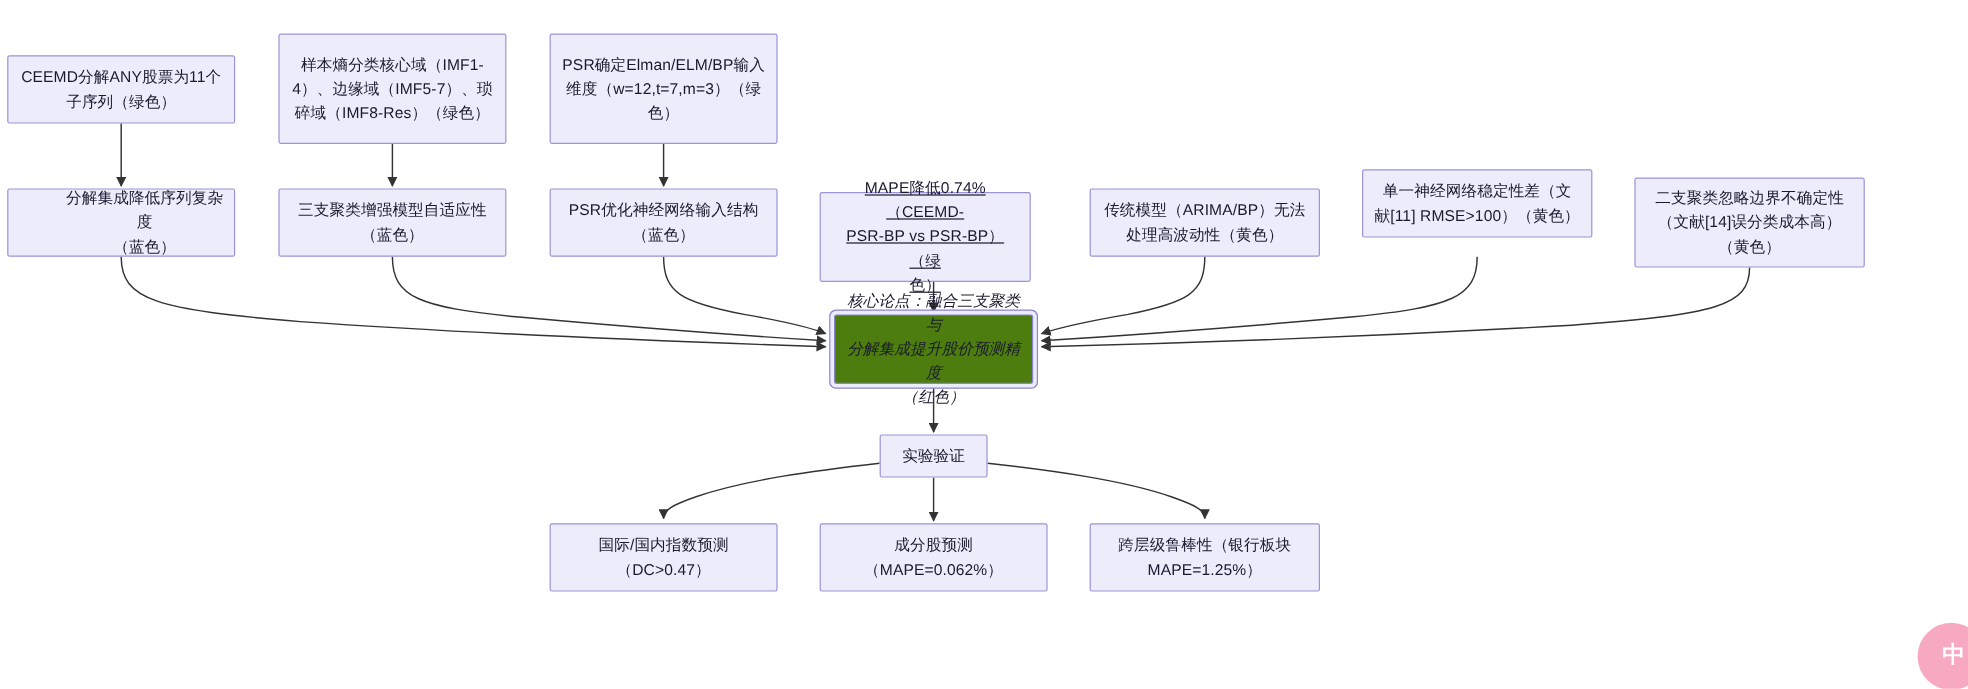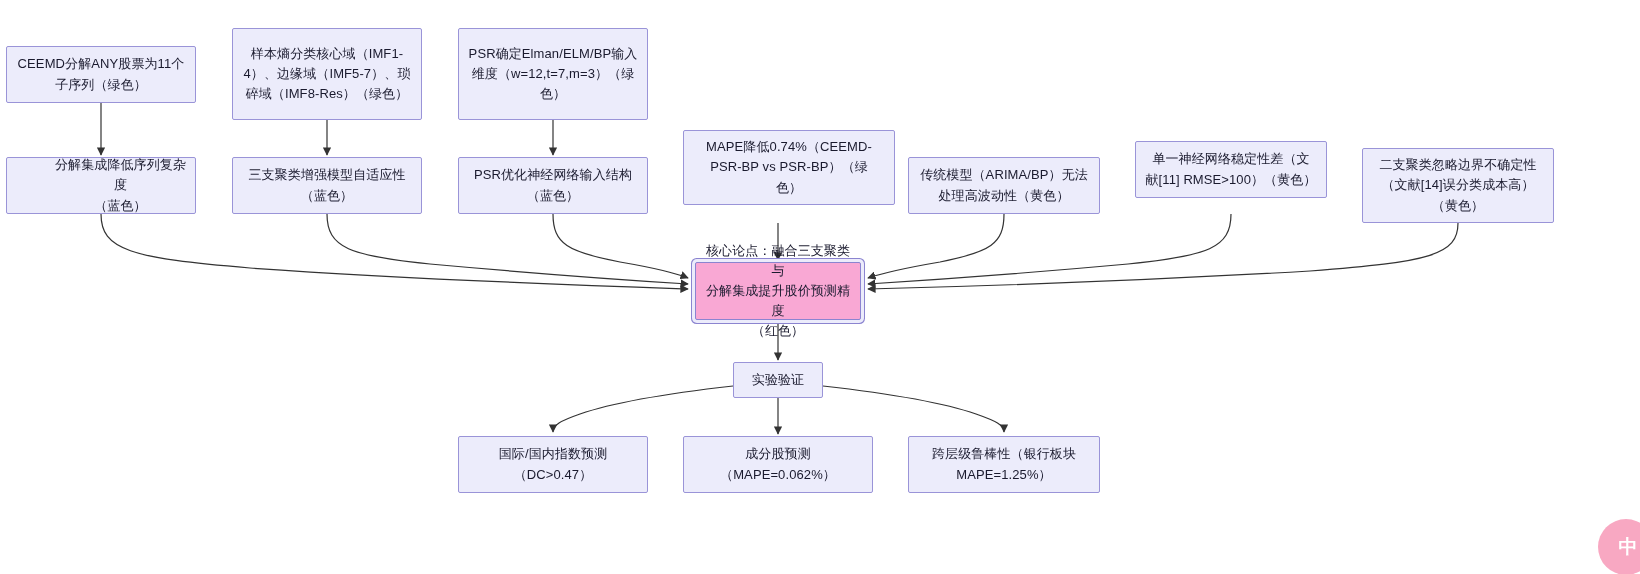--- a/index.html
+++ b/index.html
@@ -45,21 +45,22 @@
     letter-spacing: 0.1px;
   }
   .node .nodetext {
     display: block;
     width: 100%;
     white-space: pre-line;
   }
   .node.core {
     border: 1px solid #8b84d0;
     box-shadow: 0 0 0 3px #ececfb, 0 0 0 4px #8b84d0;
-    background: #f9a8d4;
+    background: #4d7c0f;
+    font-style: italic;
   }
   .watermark {
     position: absolute;
     border-radius: 50%;
     background: #f79ab8;
     opacity: 0.85;
     display: flex;
     align-items: center;
     justify-content: center;
     color: #ffffff;
@@ -133,21 +134,21 @@
   <div class="node" style="left:232px; top:157px; width:190px; height:57px;justify-content:flex-end;">
     <span class="nodetext">三支聚类增强模型自适应性
 （蓝色）</span>
   </div>
 
   <div class="node" style="left:458px; top:157px; width:190px; height:57px;">
     <span class="nodetext">PSR优化神经网络输入结构
 （蓝色）</span>
   </div>
 
-  <div class="node" style="left:683px; top:130px; width:212px; height:75px;">
+  <div class="node" style="left:683px; top:160px; width:176px; height:75px;text-decoration:underline;">
     <span class="nodetext">MAPE降低0.74%（CEEMD-
 PSR-BP vs PSR-BP）（绿
 色）</span>
   </div>
 
   <div class="node" style="left:908px; top:157px; width:192px; height:57px;">
     <span class="nodetext">传统模型（ARIMA/BP）无法
 处理高波动性（黄色）</span>
   </div>
 

